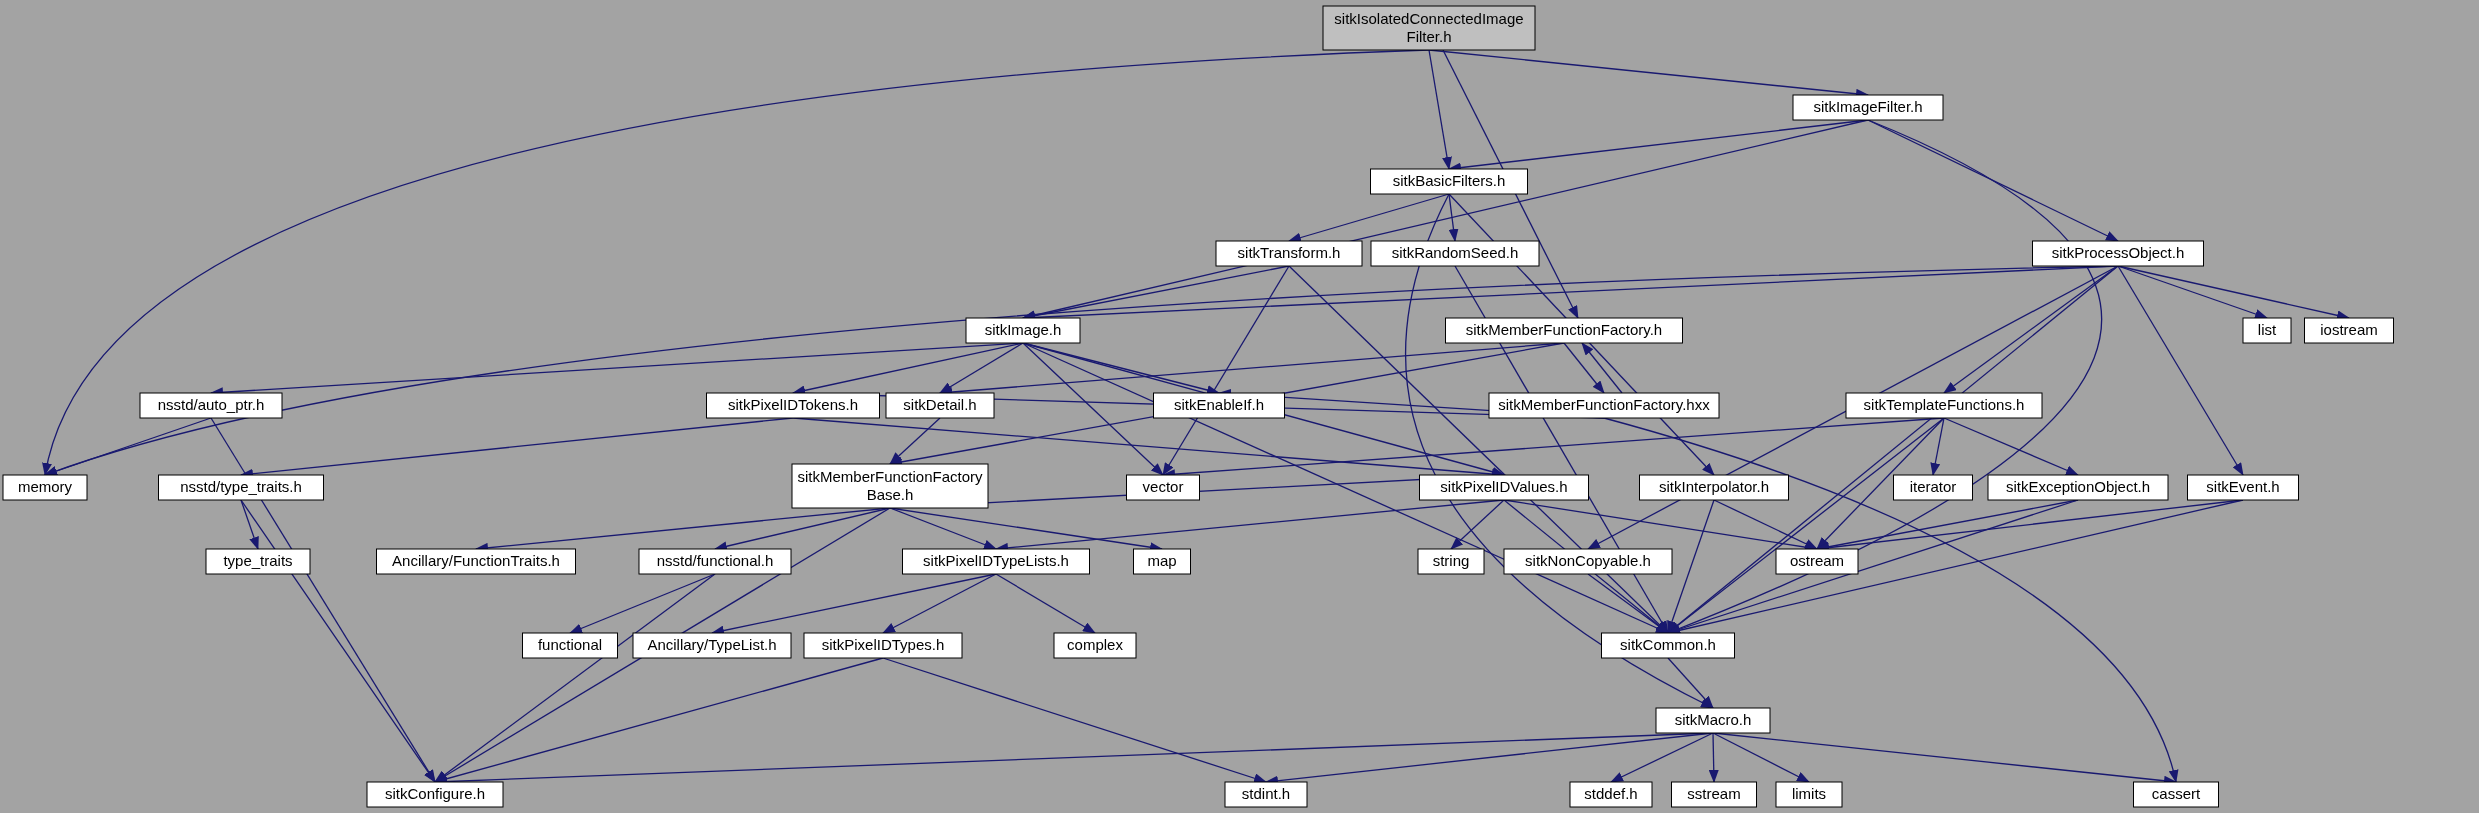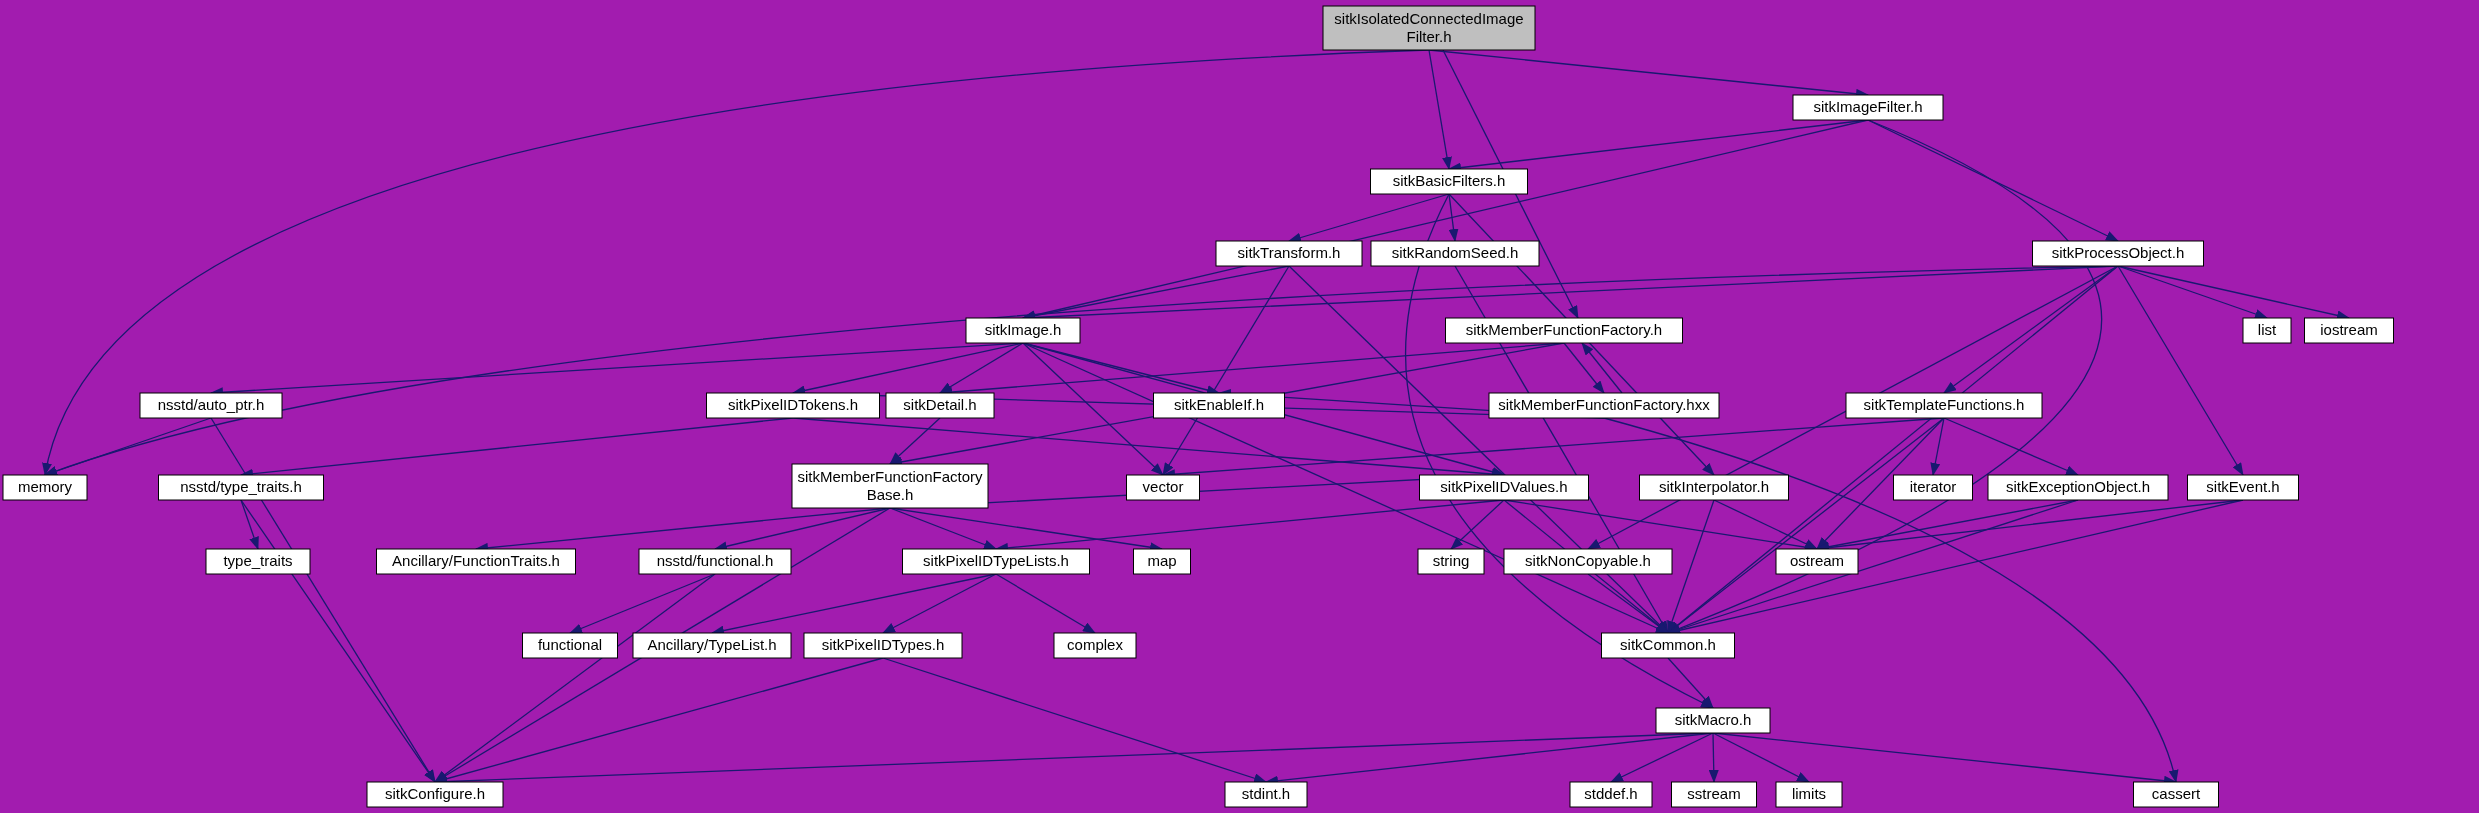--- a/index.html
+++ b/index.html
@@ -1,16 +1,16 @@
 <!DOCTYPE html>
 <html><head>
 <meta charset="utf-8">
 <style>
   html,body{margin:0;padding:0;background:#ffffff;}
-  .graph-wrap{position:relative;width:2479px;height:813px;background:#a21caf;overflow:hidden;}
+  .graph-wrap{position:relative;width:2479px;height:813px;background:#a3a3a3;overflow:hidden;}
   svg{display:block;}
   text{font-family:"Liberation Sans","DejaVu Sans",sans-serif;font-size:15px;fill:#000000;}
 </style>
 </head>
 <body>
 
 <div class="graph-wrap">
   <svg width="2479" height="813" xmlns="http://www.w3.org/2000/svg" viewBox="0 0 2479 813">
       <defs>
         <marker id="arrow" markerWidth="14" markerHeight="10" refX="12" refY="5" orient="auto" markerUnits="userSpaceOnUse">

